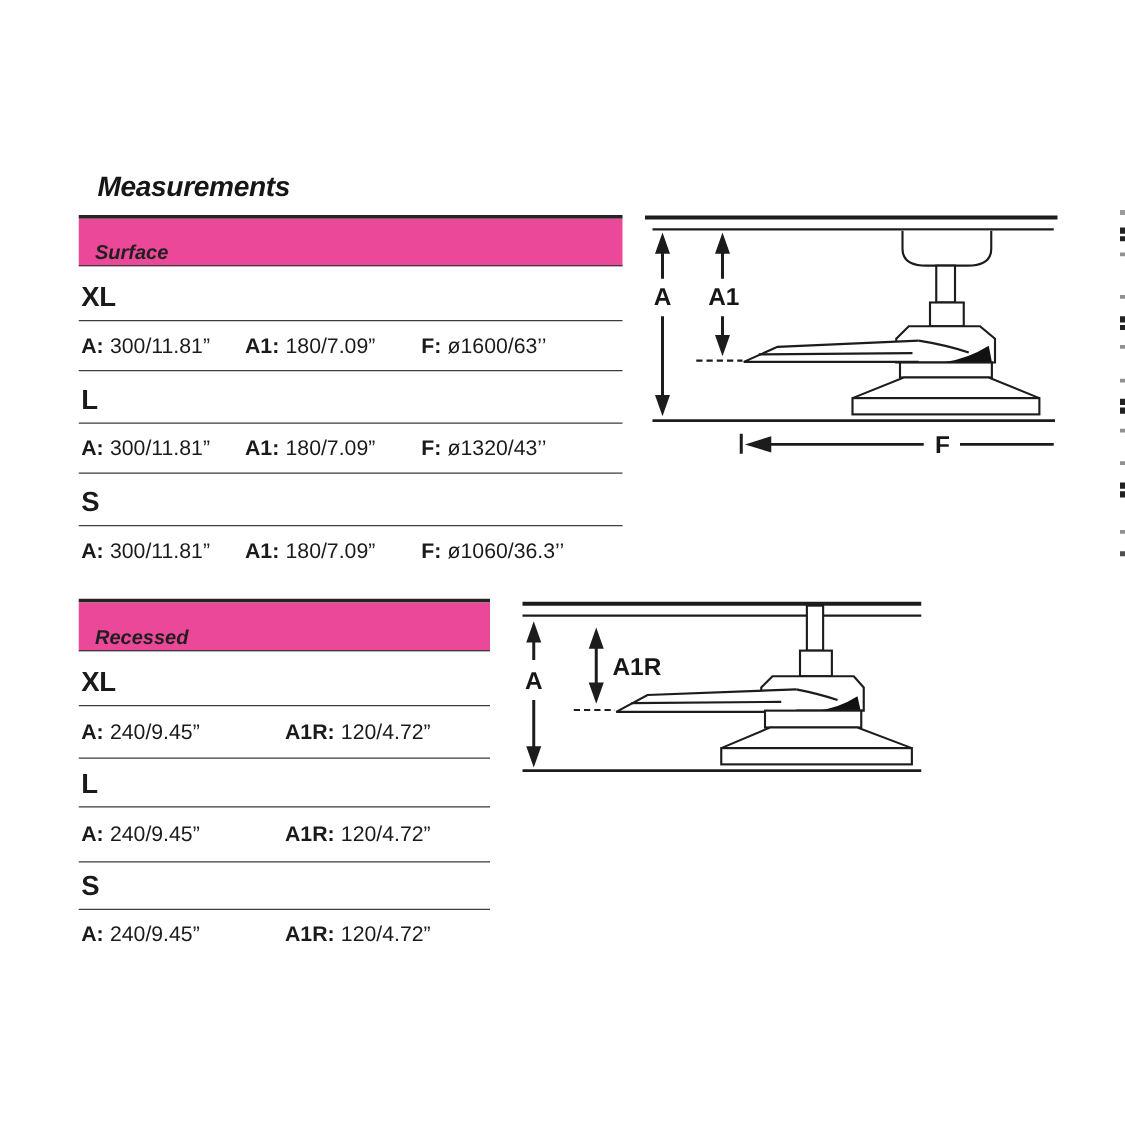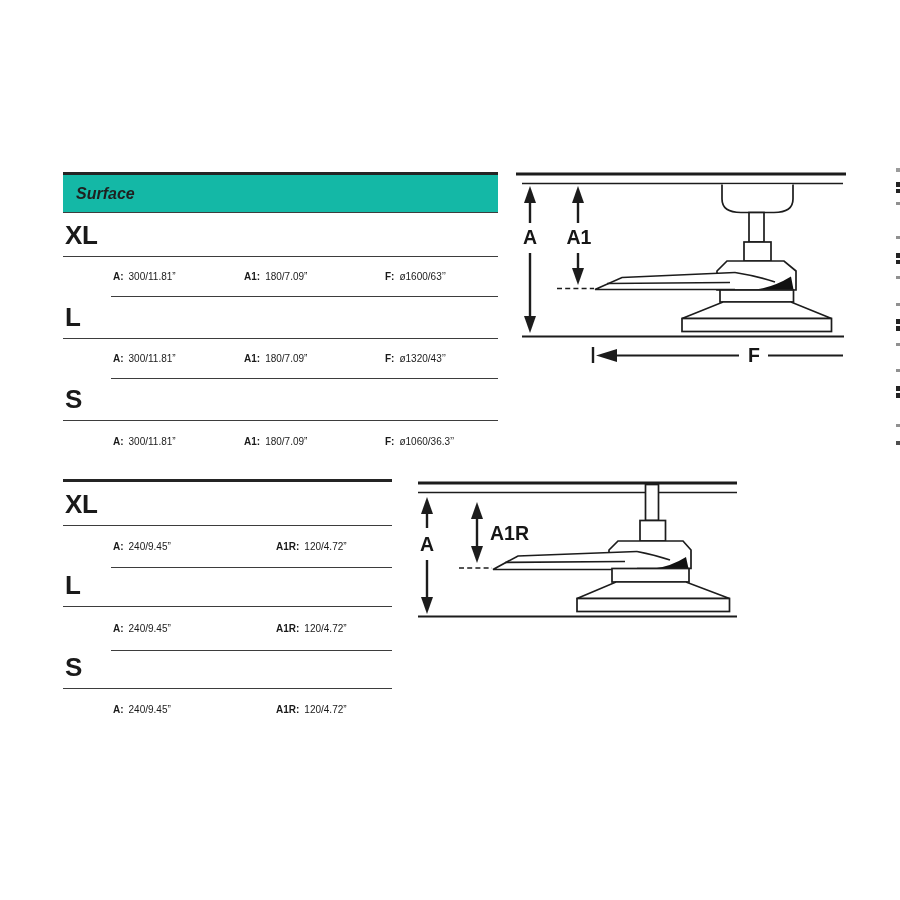--- a/index.html
+++ b/index.html
@@ -1,41 +1,42 @@
 <!DOCTYPE html>
 <html><head>
 <meta charset="utf-8">
 <style>
   html,body{margin:0;padding:0;background:#fff;}
   #canvas{position:relative;width:900px;height:900px;background:#fff;overflow:hidden;
           font-family:"Liberation Sans",sans-serif;color:#1a1a1a;}
   .title{position:absolute;left:78px;top:137px;font-size:22.5px;font-weight:700;font-style:italic;
          letter-spacing:-0.3px;color:#161616;}
   .spec-table{position:absolute;border-top:3px solid #242424;}
-  .thead{background:#14b8a6;border-bottom:1.6px solid #3d3d3d;display:flex;align-items:center;
+  .thead{background:#ec4899;border-bottom:1.6px solid #3d3d3d;display:flex;align-items:flex-end;
          padding-left:13px;font-size:16px;font-weight:700;font-style:italic;color:#1f1f1f;}
-  .row-size{display:flex;align-items:flex-end;padding:0 0 5px 2px;font-weight:700;font-size:26px;
+  .row-size{display:flex;align-items:flex-end;padding:0 0 5px 2px;font-weight:700;font-size:22px;
             border-bottom:1.6px solid #3d3d3d;letter-spacing:-0.3px;box-sizing:border-box;text-align:right;}
-  .row-data{display:flex;align-items:center;font-size:10px;padding-left:2px;
-            border-bottom:1.6px solid #3d3d3d;box-sizing:border-box;margin-left:48px;}
+  .row-data{display:flex;align-items:center;font-size:17px;padding-left:2px;
+            border-bottom:1.6px solid #3d3d3d;box-sizing:border-box;}
   .row-data.last{border-bottom:none;}
   .cell{white-space:nowrap;}
   .s-c1{width:131px;} .s-c2{width:141px;}
   .r-c1{width:163px;}
   .lbl{font-weight:700;margin-right:5px;}
   .val{font-weight:400;}
   svg{position:absolute;overflow:visible;}
   svg text{font-family:"Liberation Sans",sans-serif;font-weight:700;fill:#161616;font-size:19.5px;}
   .frag{position:absolute;left:896px;width:4px;background:#222;}
 </style>
 </head>
 <body>
 
 <div id="canvas">
 
+  <div class="title">Measurements</div>
 
   <div class="spec-table" style="left:63px;top:172px;width:435px;">
     <div class="thead" style="height:37px;">
       <span>Surface</span>
     </div>
 
     <div class="row-size" style="height:44px;">
       <span>XL</span>
     </div>
     <div class="row-data" style="height:40px;">
@@ -57,20 +58,23 @@
       <span>S</span>
     </div>
     <div class="row-data last" style="height:40px;">
       <span class="cell s-c1"><b class="lbl">A:</b><span class="val">300/11.81”</span></span>
       <span class="cell s-c2"><b class="lbl">A1:</b><span class="val">180/7.09”</span></span>
       <span class="cell"><b class="lbl">F:</b><span class="val">ø1060/36.3’’</span></span>
     </div>
   </div>
 
   <div class="spec-table" style="left:63px;top:479px;width:329px;">
+    <div class="thead" style="height:38px;">
+      <span>Recessed</span>
+    </div>
 
     <div class="row-size" style="height:44px;">
       <span>XL</span>
     </div>
     <div class="row-data" style="height:42px;">
       <span class="cell r-c1"><b class="lbl">A:</b><span class="val">240/9.45”</span></span>
       <span class="cell"><b class="lbl">A1R:</b><span class="val">120/4.72”</span></span>
     </div>
 
     <div class="row-size" style="height:39px;">

